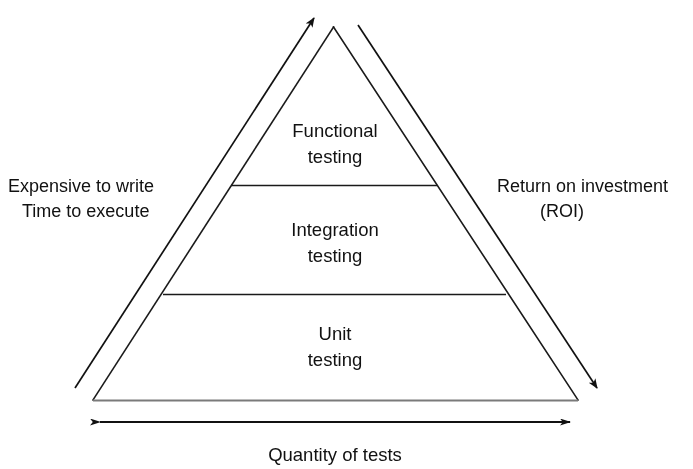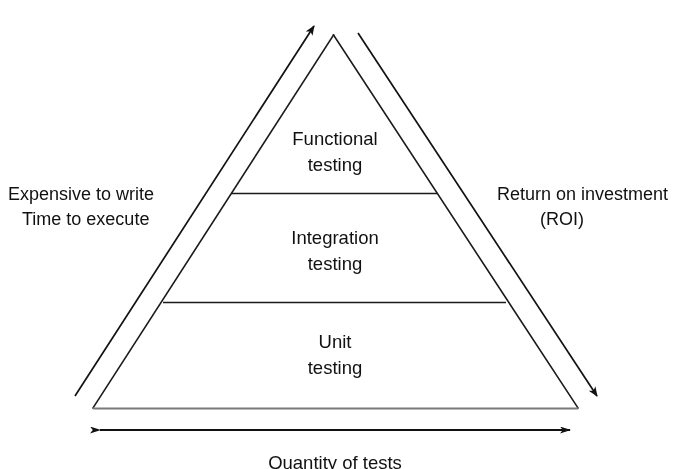--- a/index.html
+++ b/index.html
@@ -11,21 +11,20 @@
     width: 693px;
     height: 469px;
     font-family: "Liberation Sans", sans-serif;
     color: #000000;
     overflow: hidden;
   }
   #diagram-root {
     position: relative;
     width: 693px;
     height: 356px;
-    margin-top: 8px;
   }
   svg.canvas {
     position: absolute;
     top: 0;
     left: 0;
     width: 693px;
     height: 469px;
   }
   .pyr-line {
     stroke: #1a1a1a;

